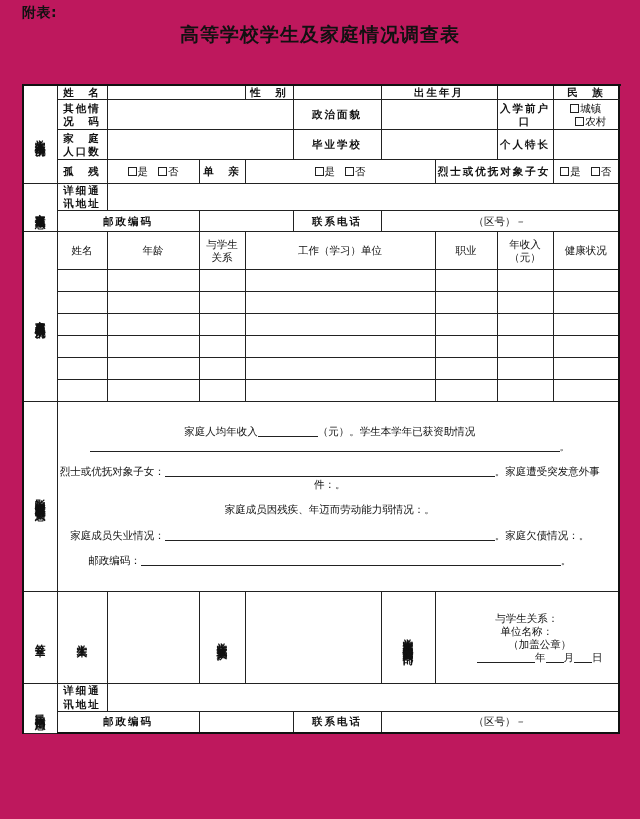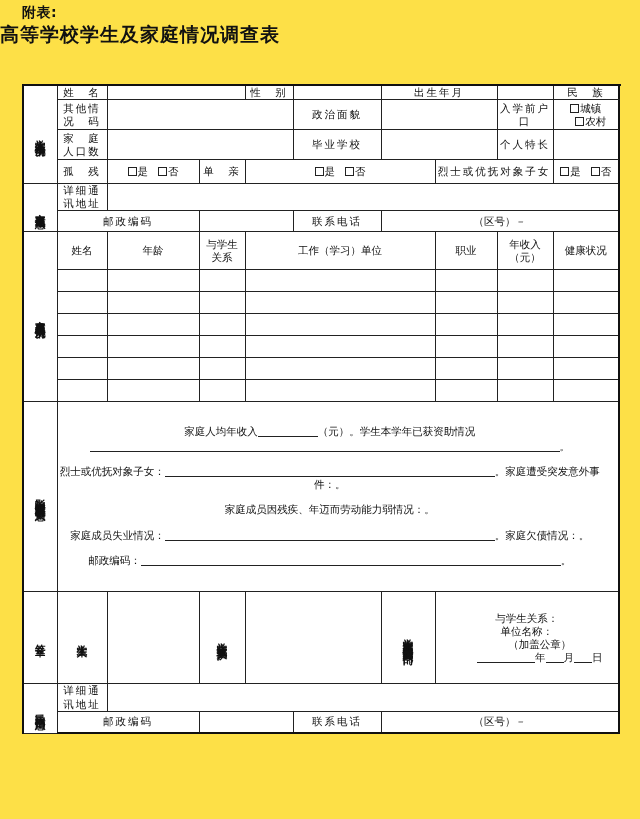--- a/index.html
+++ b/index.html
@@ -6,31 +6,32 @@
   body{
     width:640px;height:819px;
     background:#ffffff;
     font-family:"DejaVu Sans","Liberation Sans",sans-serif;
     color:#111;
     overflow:hidden;
   }
   #page{
     position:relative;
     width:640px;height:819px;
-    background:#fde047;
+    background:#be185d;
     box-sizing:border-box;
   }
 
   
   .attach{
     position:absolute;left:22px;top:4px;
     font-size:14px;font-weight:bold;letter-spacing:.5px;
   }
   .doc-title{
     position:absolute;left:0;top:22px;width:640px;
+    text-align:center;
     font-size:19px;font-weight:bold;letter-spacing:1px;
   }
   .idline{
     position:absolute;left:22px;top:58px;width:600px;height:22px;
     display:flex;align-items:flex-end;
     font-size:14px;font-weight:bold;
   }
   .idline .lbl{white-space:nowrap;}
   .idline .rule{
     flex:1 1 auto;border-bottom:2px solid #111;height:14px;margin:0 2px 1px 2px;
@@ -77,21 +78,21 @@
     white-space:nowrap;
   }
   .vtext.two{
     writing-mode:vertical-rl;
     text-orientation:upright;
     max-height:108px;
     white-space:normal;
     letter-spacing:1px;
   }
 
-  .lbl-cell{font-weight:normal;letter-spacing:2px;}
+  .lbl-cell{font-weight:bold;letter-spacing:2px;}
 
   
   .chk{display:inline-block;white-space:nowrap;}
   .box{
     display:inline-block;width:7px;height:7px;
     border:1px solid #222;margin-right:1px;vertical-align:-1px;
   }
   .chk + .chk{margin-left:10px;}
 
   

